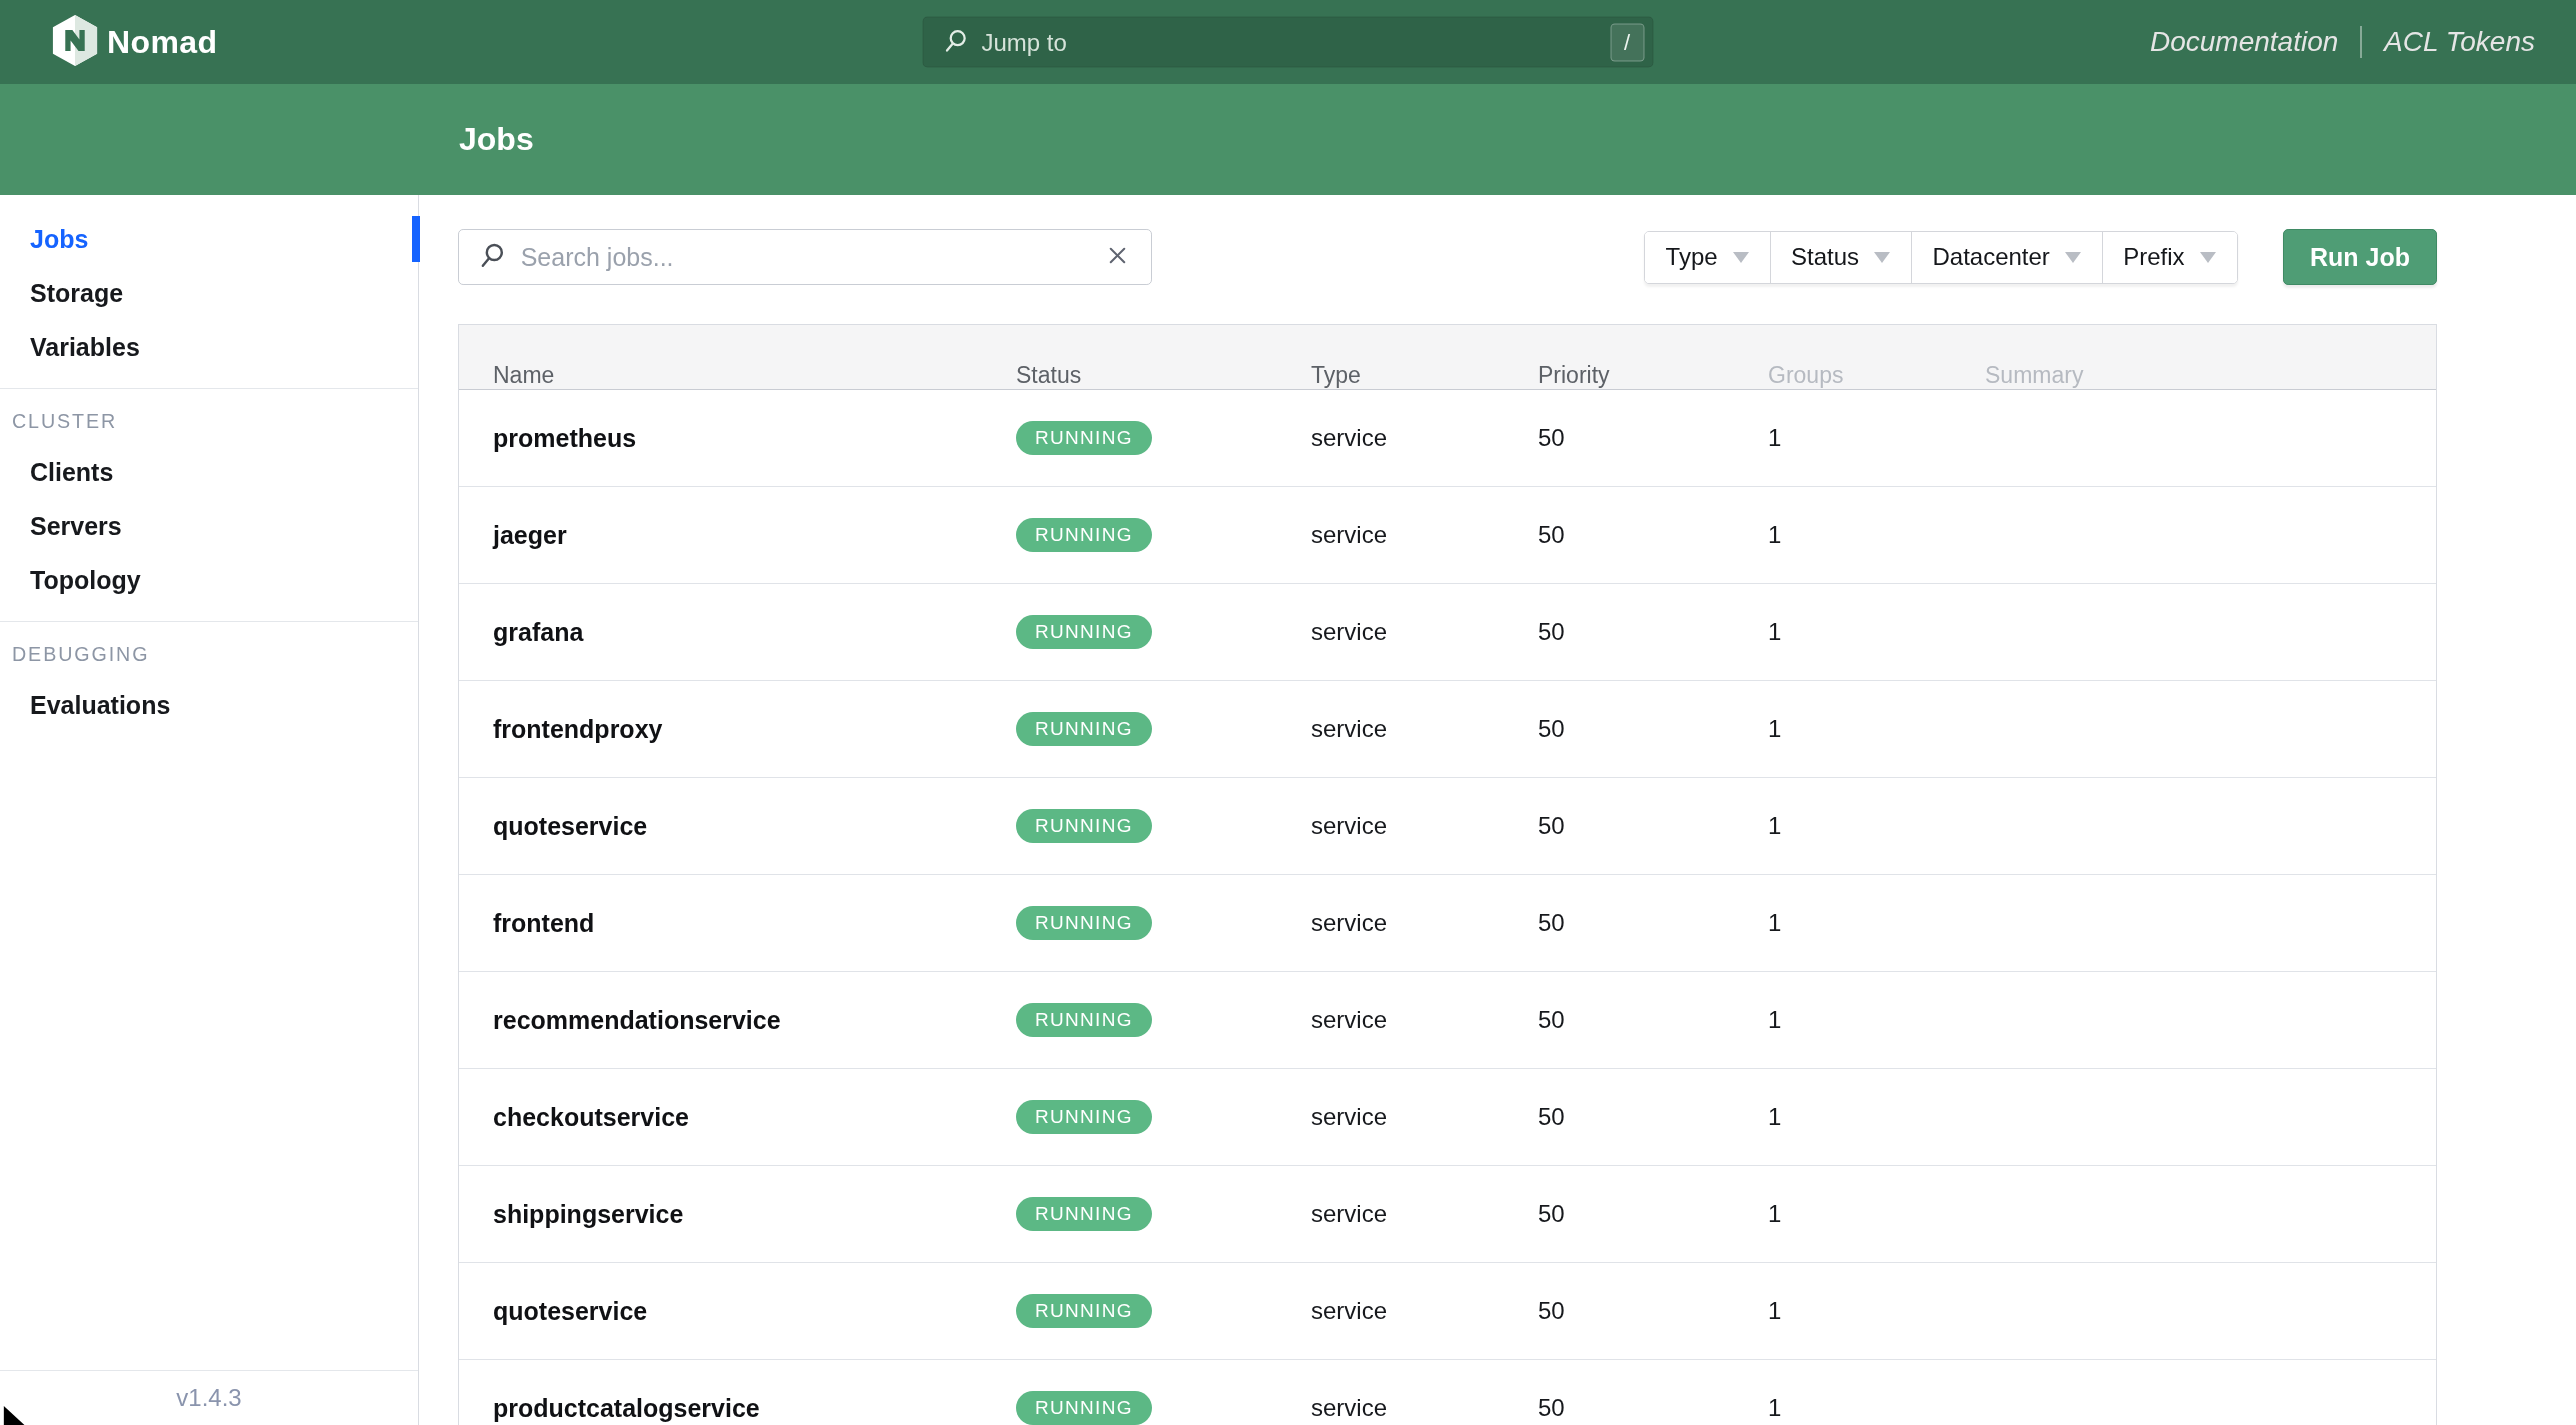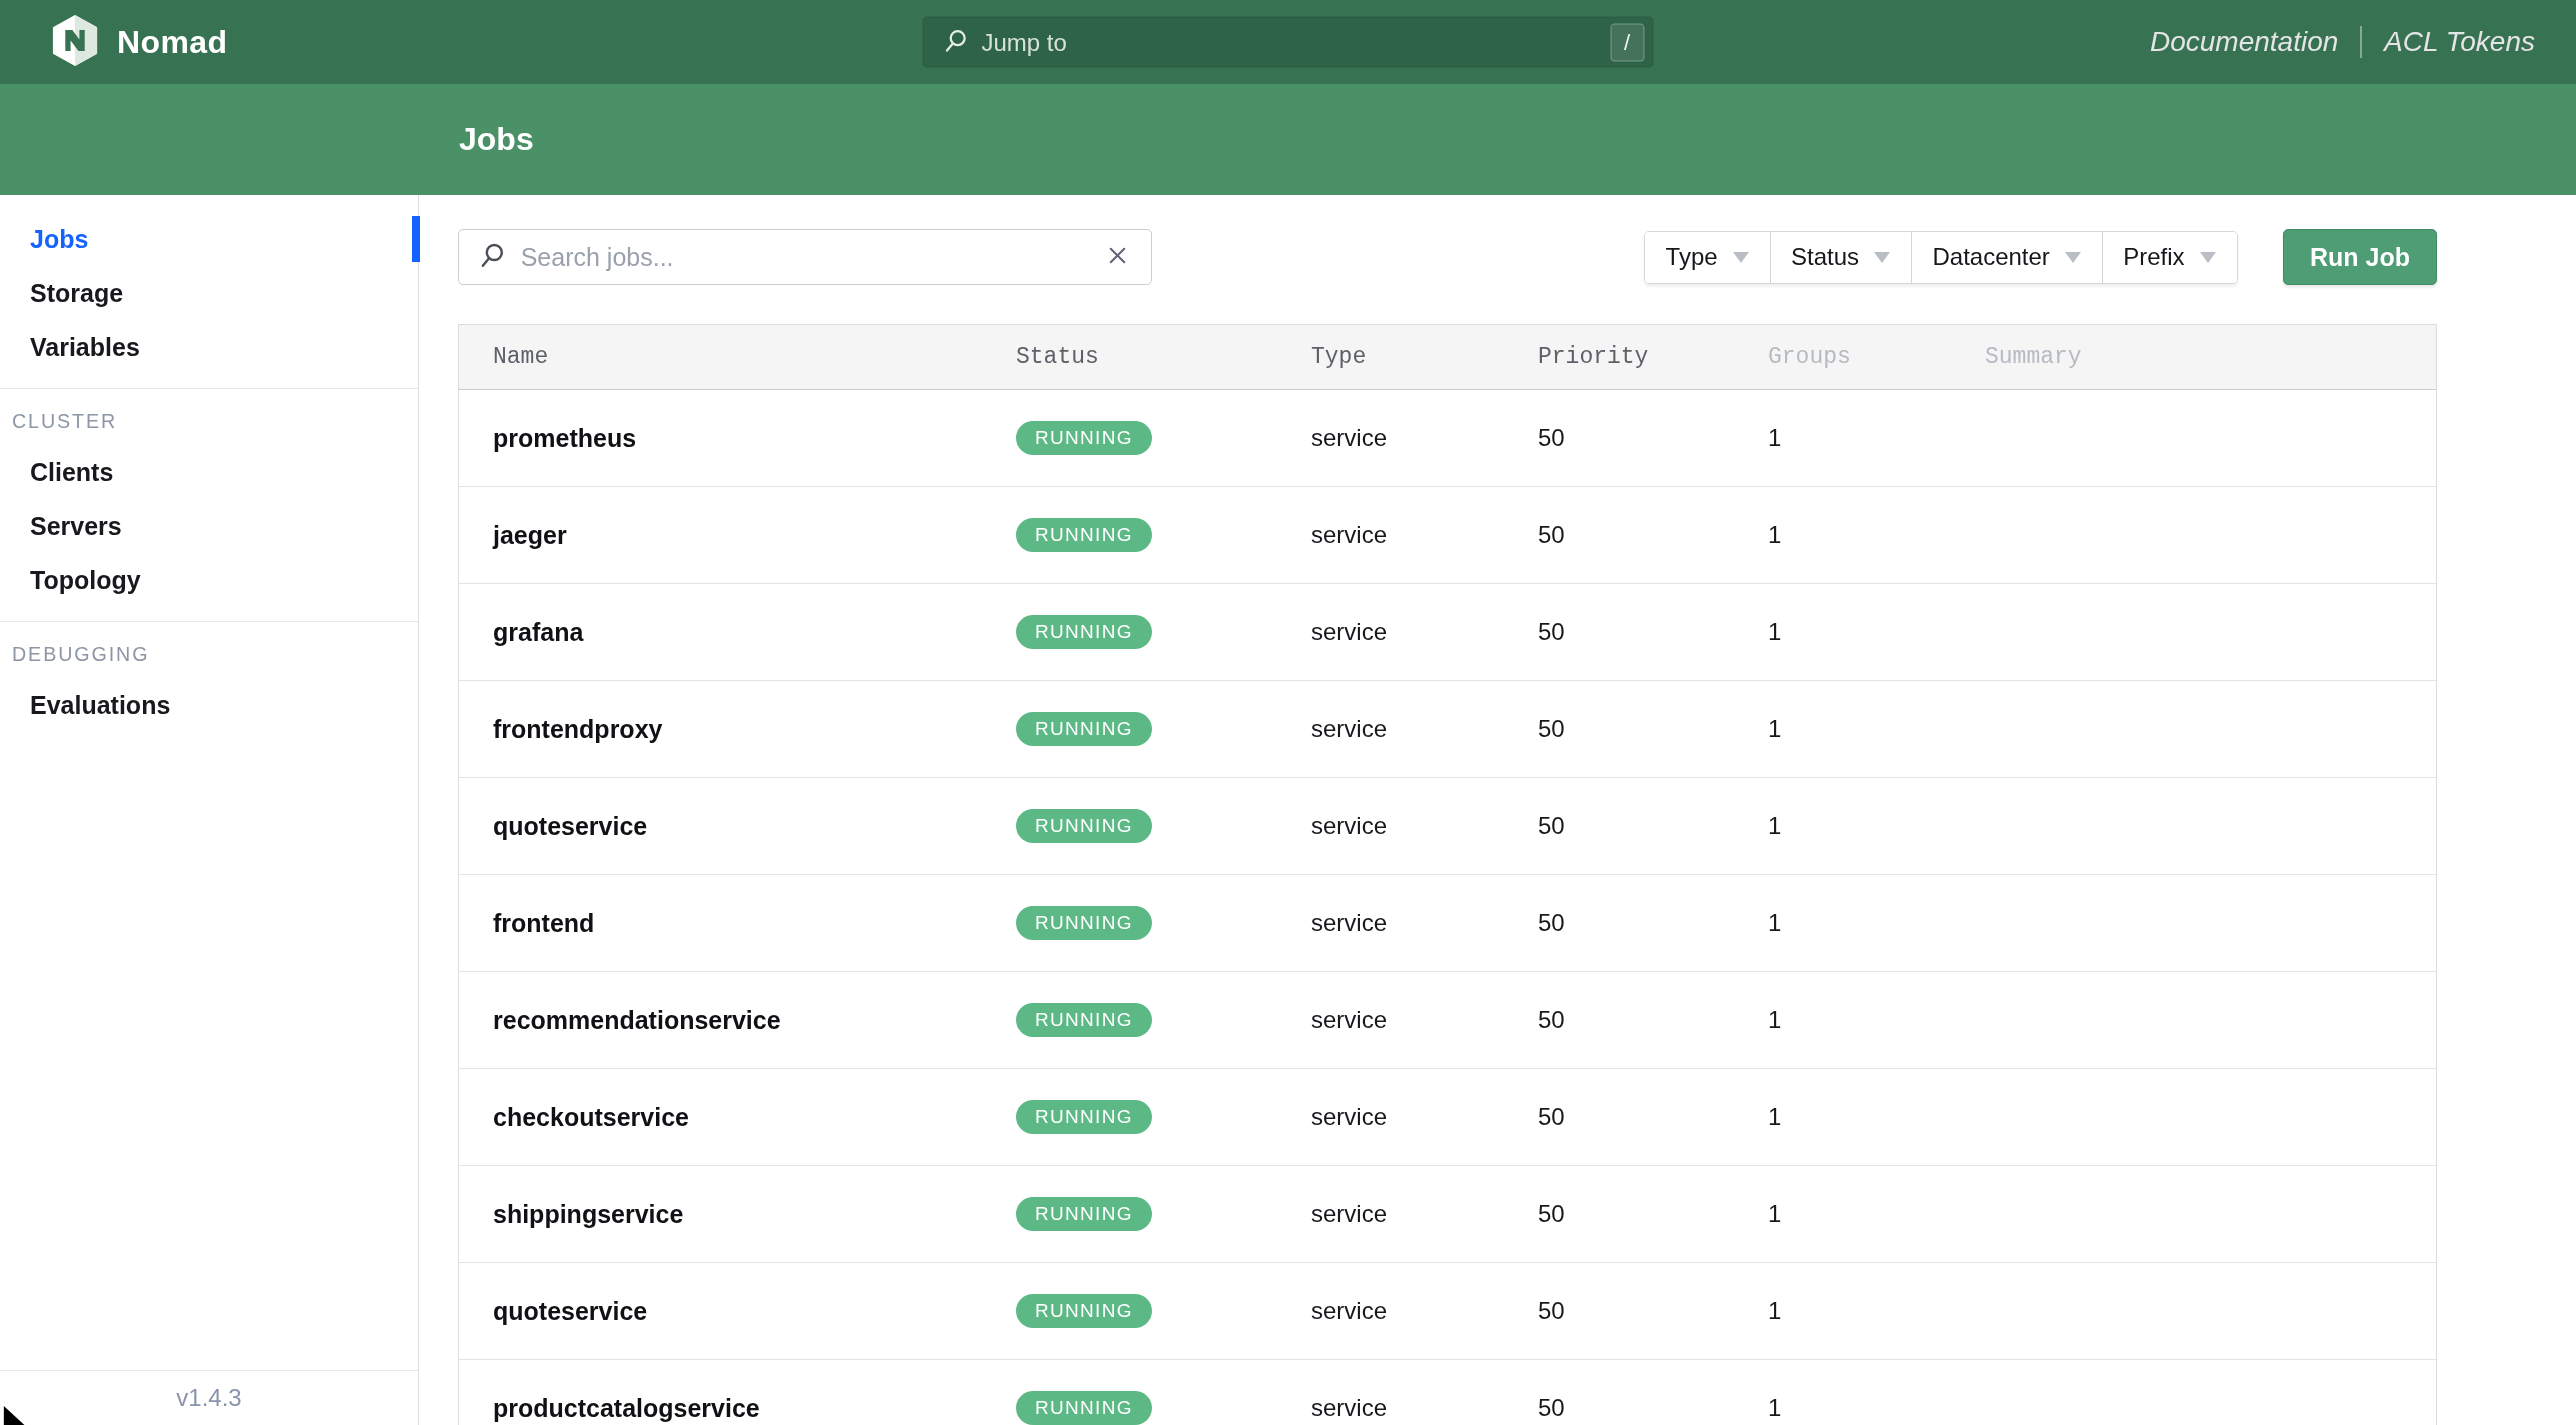--- a/index.html
+++ b/index.html
@@ -2,21 +2,21 @@
 <html style="font-size:13.7px"><head>
 <meta charset="utf-8">
 <style>
   * { margin:0; padding:0; box-sizing:border-box; }
   html,body { margin:0; }
   body { font-family:"Liberation Sans", sans-serif; background:#fff; }
   .screen { position:relative; width:2576px; height:1425px; overflow:hidden; background:#fff; }
 
   
   .topnav { position:relative; height:84px; background:#377253; display:flex; align-items:center; padding:0 41px 0 50px; }
-  .brand { display:flex; align-items:center; gap:17px; cursor:pointer;text-align:right; }
+  .brand { display:flex; align-items:center; gap:7px; cursor:pointer;text-align:right; }
   .brand-name { color:#fff; font-size:32px; font-weight:700; letter-spacing:0.4px; }
   .jumpto { position:absolute; left:50%; top:50%; transform:translate(-50%,-50%);
             width:731px; height:51px; background:rgba(0,0,0,.13); border:1.7px solid rgba(0,0,0,.10);
             border-radius:5.1px; display:flex; align-items:center; padding:0 8.5px 0 19px; }
   .jumpto input { flex:1; background:transparent; border:none; outline:none; color:#fff;
                   font-size:24px; font-family:inherit; margin-left:12px; }
   .jumpto input::placeholder { color:#d6e3da; opacity:1; }
   .kbd-hint { width:34px; height:38px; border:0.9px solid rgba(255,255,255,.30); background:rgba(255,255,255,.10);
               border-radius:4.3px; color:#eef5f0; font-size:22px; display:flex; align-items:center; justify-content:center; }
   .nav-links { margin-left:auto; display:flex; align-items:center; gap:22px; }
@@ -62,21 +62,21 @@
                 font-family:inherit; font-size:24px; color:#15171b; }
   .filter-btn:last-child { border-right:none;justify-content:center; }
   .caret { width:0; height:0; border-left:8.5px solid transparent; border-right:8.5px solid transparent;
            border-top:11px solid #b9bdc4; }
   .run-job { height:56px; padding:0 26px; background:#4f9d75; border:1.7px solid #3f8a64; border-radius:5.1px;
              color:#fff; font-size:25px; font-weight:700; font-family:inherit; cursor:pointer;
              box-shadow:0 2.6px 2.6px rgba(0,0,0,.08);margin-left:25px; }
 
   
   .jobs-table { margin-top:39px; border:1.7px solid #d9dce2; border-bottom:none; }
-  .t-head { display:flex; align-items:center; height:65px; background:#f5f5f6; border-bottom:1.7px solid #c9ccd3;font-family:Liberation Mono, monospace; }
+  .t-head { display:flex; align-items:flex-end; height:65px; background:#f5f5f6; border-bottom:1.7px solid #c9ccd3; }
   .t-head .hcol { font-size:23px; color:#5d6167; }
   .t-head .hcol.muted { color:#b6bac1; }
   .t-row { display:flex; align-items:center; height:97px; background:#fff; border-bottom:1.7px solid #e0e3e8; cursor:pointer; }
   .col-name     { width:557px; padding-left:34px; }
   .col-status   { width:295px; }
   .col-type     { width:227px; }
   .col-priority { width:230px; }
   .col-groups   { width:217px; }
   .col-summary  { flex:1; padding-right:20.5px; }
   .job-name { font-size:25px; font-weight:700; color:#101114; }

